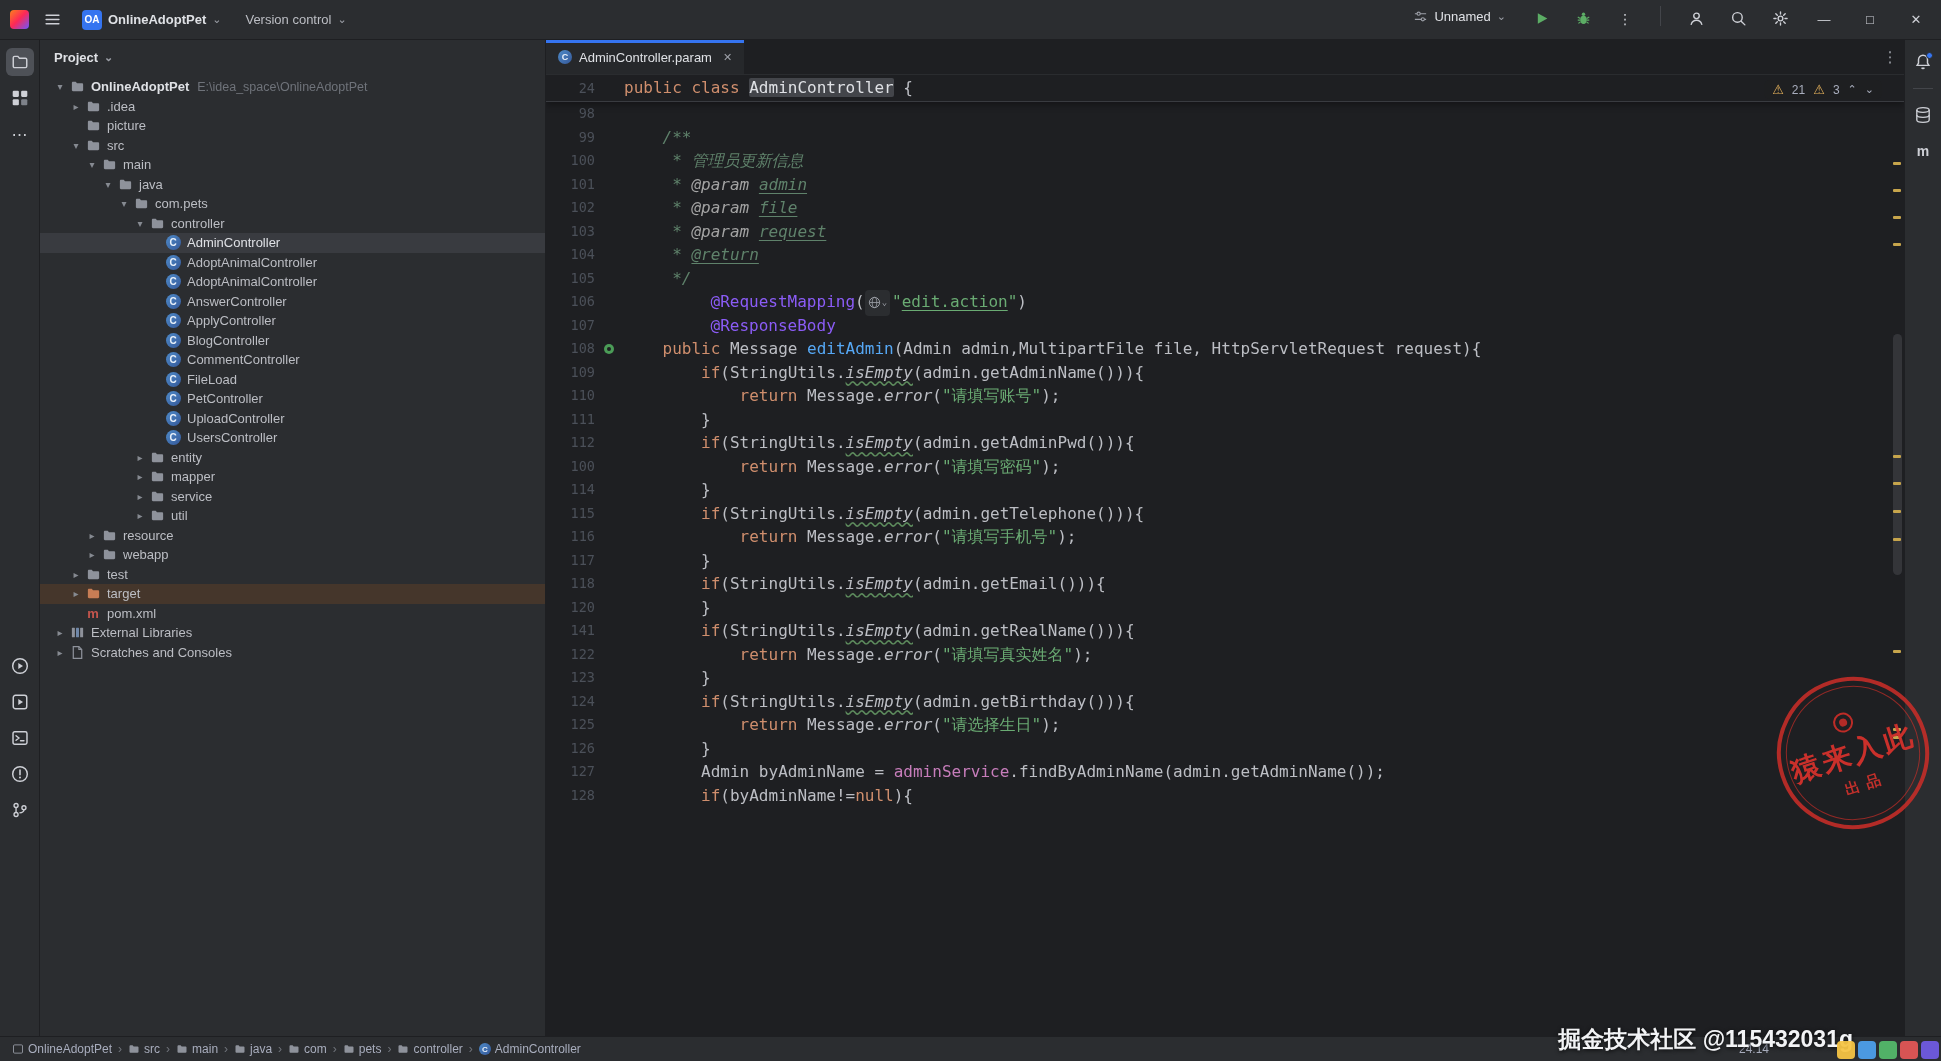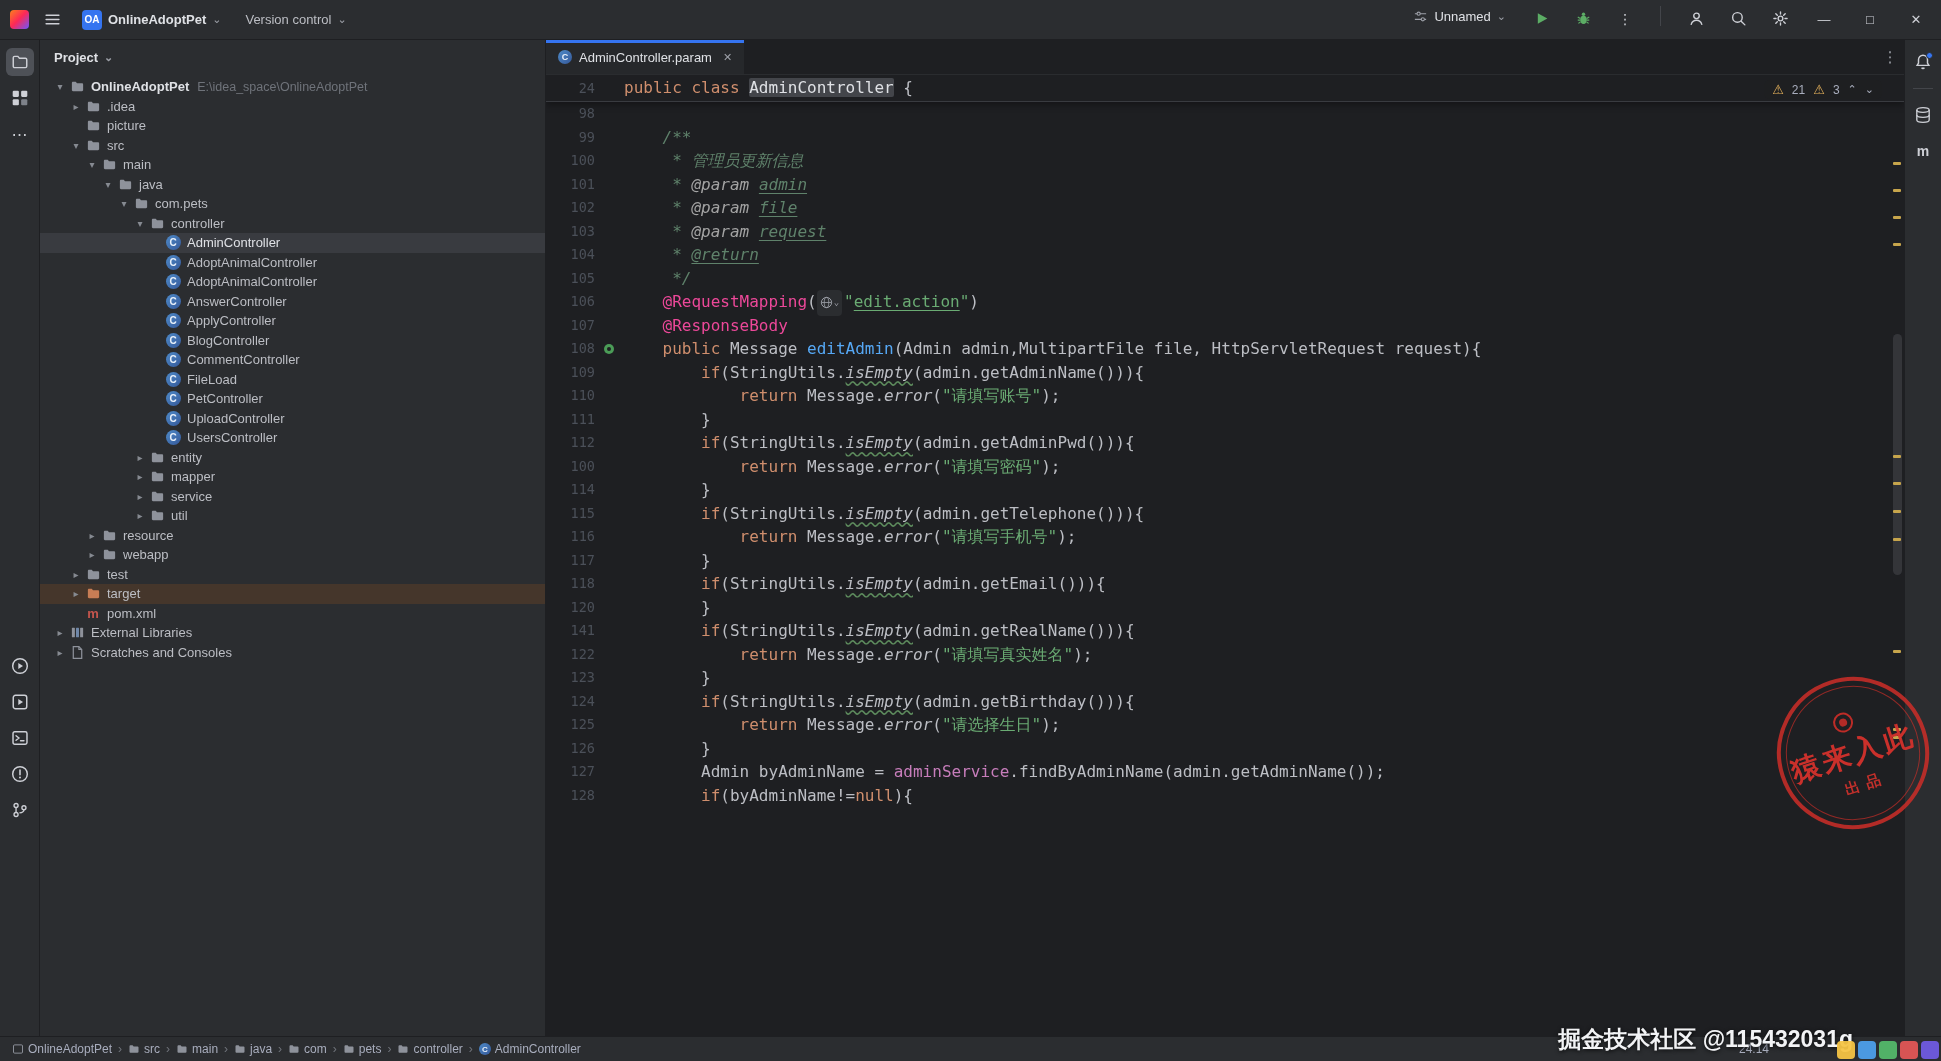--- a/index.html
+++ b/index.html
@@ -93,21 +93,21 @@
   .ctext { white-space:pre; }
 
   .tk-d  { color:#BCBEC4; }
   .tk-k  { color:#CF8E6D; }
   .tk-s  { color:#6AAB73; }
   .tk-su { color:#6AAB73; text-decoration:underline; text-underline-offset:3px; }
   .tk-c  { color:#5F826B; font-style:italic; }
   .tk-ct { color:#a3a3a3; font-style:italic;text-align:center; }
   .tk-cu, .tk-ctu { color:#5F826B; font-style:italic; text-decoration:underline;
     text-underline-offset:3px; }
-  .tk-a  { color:#ec4899; }
+  .tk-a  { color:#8b5cf6;margin-left:48px; }
   .tk-m  { color:#56A8F5; }
   .tk-sm { color:#BCBEC4; font-style:italic; }
   .tk-smw{ color:#BCBEC4; font-style:italic;
     text-decoration:underline wavy #5C8A5C; text-underline-offset:3px; }
   .tk-f  { color:#C77DBB; }
   .tk-hl { color:#DFE1E5; background:#43454A; border-radius:2px; }
 
   .inlay { display:inline-flex; align-items:center; gap:1px; vertical-align:middle;
     background:#2B2D30; border-radius:4px; padding:1px 3px; margin-right:2px; }
   .inlay svg { width:13px; height:13px; }

